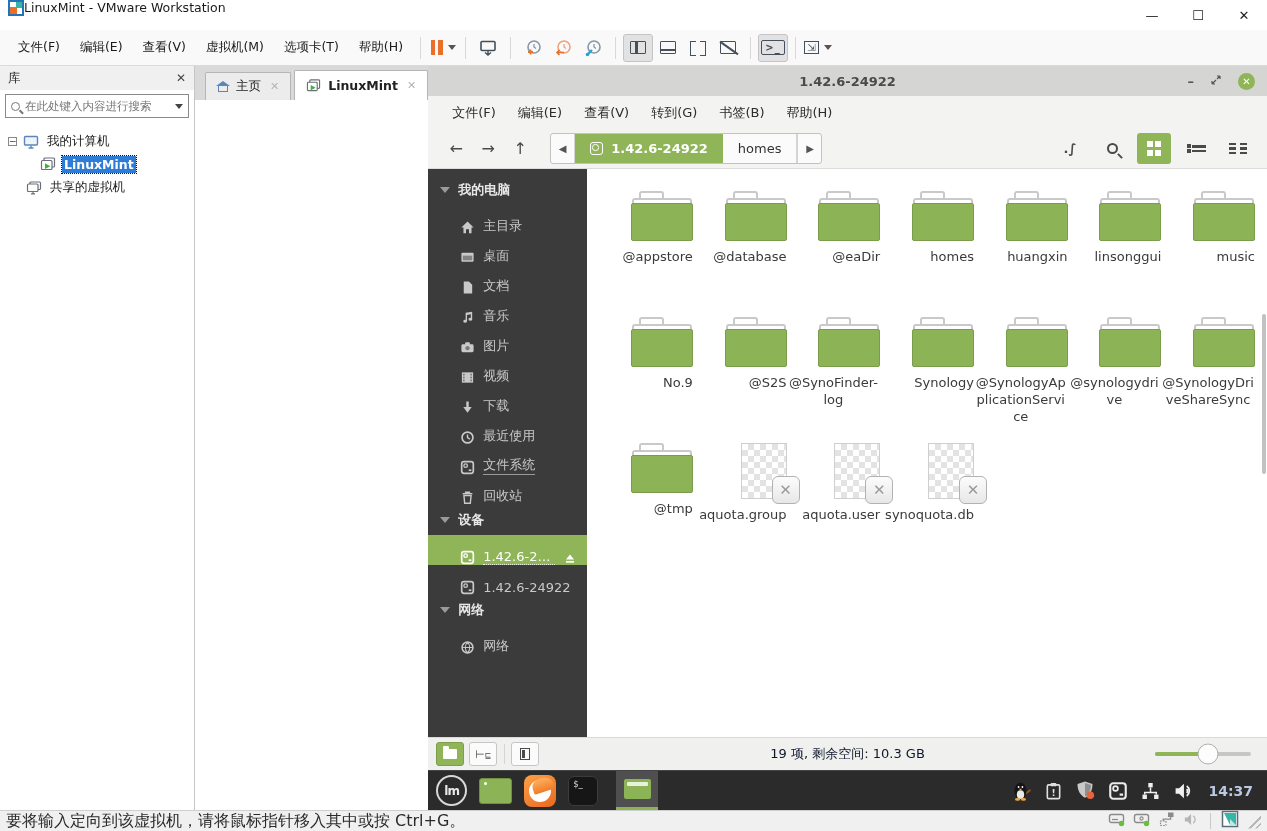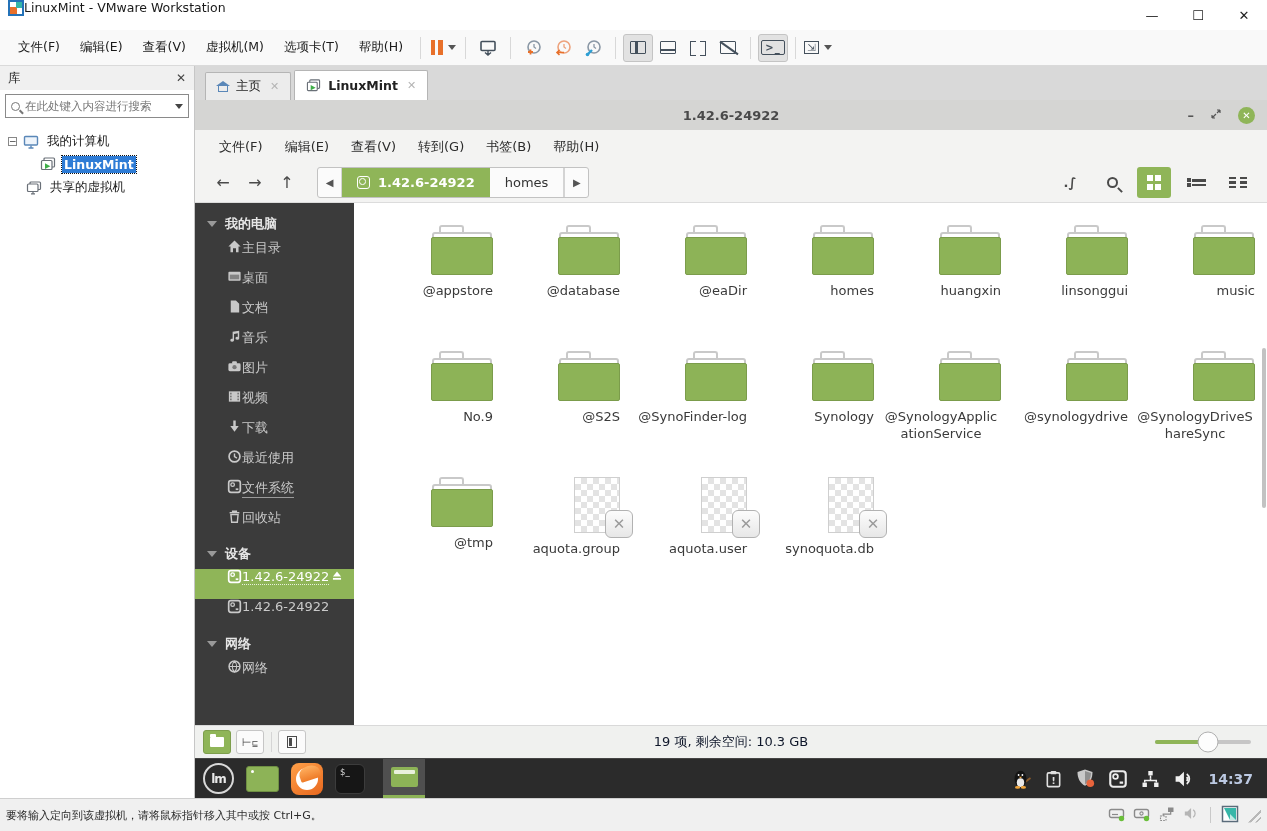--- a/index.html
+++ b/index.html
@@ -45,21 +45,21 @@
 .mag{width:9px;height:9px;border:1.6px solid #777;border-radius:50%;position:relative;flex:none}
 .mag::after{content:'';position:absolute;width:5px;height:1.6px;background:#777;transform:rotate(45deg);left:7px;top:8px}
 .drop-caret{width:0;height:0;border-left:4px solid transparent;border-right:4px solid transparent;border-top:5px solid #444;flex:none}
 .lib-tree{padding:6px 4px;font-size:12.5px;color:#1a1a1a}
 .tree-row{display:flex;align-items:center;gap:6px;height:23px;padding-left:4px}
 .tree-row.indent1{padding-left:36px}
 .expander{width:9px;height:9px;border:1px solid #888;font-size:9px;line-height:7px;text-align:center;color:#333;background:#fff;flex:none}
 .tree-label{padding:1px 2px}
 .tree-label.selected{background:#2e7cd6;color:#fff;outline:1px dotted #111;font-weight:bold}
 
-.vm-pane{flex:1;display:flex;flex-direction:column;min-width:0}
+.vm-pane{flex:1;display:flex;flex-direction:row;min-width:0}
 .tabbar{height:34px;background:#d9d9d9;display:flex;align-items:flex-end;padding-left:10px;gap:3px;flex:none}
 .tab{height:28px;display:flex;align-items:center;gap:7px;padding:0 11px;background:#ececec;border:1px solid #b5b5b5;border-bottom:none;border-radius:2px 2px 0 0;font-size:12.5px;color:#222}
 .tab.active{background:#fff;font-weight:bold;height:30px}
 .tab-close{color:#b4b4b4;font-size:11px;margin-left:2px}
 .home-glyph{width:12px;height:11px;position:relative}
 .home-glyph::before{content:'';position:absolute;left:1px;bottom:0;width:8px;height:6px;border:1.6px solid #5a87b8;border-top:none}
 .home-glyph::after{content:'';position:absolute;left:-1px;top:0;border-left:7px solid transparent;border-right:7px solid transparent;border-bottom:5px solid #5a87b8}
 
 
 .vm-screen{flex:1;display:flex;flex-direction:column;min-height:0;background:#3b3b3b}
@@ -89,21 +89,21 @@
 .compact-glyph b{display:block}
 .compact-glyph b i{display:block;width:7px;height:2.3px;background:currentColor;margin:2.5px 0}
 .mag2{width:11px;height:11px;border:2px solid currentColor;border-radius:50%;position:relative}
 .mag2::after{content:'';position:absolute;width:6px;height:2px;background:currentColor;transform:rotate(45deg);left:8px;top:10px}
 .locbar-glyph{font-size:13px;font-weight:bold}
 
 .nemo-body{flex:1;display:flex;min-height:0}
 .nemo-sidebar{width:159px;background:#3b3b3b;color:#c9c9c9;padding-top:6px;flex:none;display:flex;flex-direction:column}
 .side-section{display:flex;align-items:center;gap:8px;height:30px;padding:0 12px;color:#e6e6e6;font-weight:bold;font-size:13px}
 .side-chevron{width:0;height:0;border-left:5px solid transparent;border-right:5px solid transparent;border-top:6px solid #9a9a9a;flex:none}
-.side-item{display:flex;align-items:flex-start;gap:0;height:30px;padding:0 10px 0 31px;font-size:13px;color:#c9c9c9}
+.side-item{display:flex;align-items:flex-end;gap:8px;height:30px;padding:0 10px 0 31px;font-size:13px;color:#c9c9c9}
 .side-item .ic{width:16px;display:flex;justify-content:center;flex:none}
 .side-item.selected{background:#8fb558;color:#fff}
 .side-item .lbl{white-space:nowrap;overflow:hidden;text-overflow:ellipsis}
 .side-item .lbl.underlined{border-bottom:1px solid #9a9a9a}
 .side-item.selected .lbl.underlined{border-bottom:1px dotted #e9f2dc}
 .eject-btn{margin-left:auto;color:#fff;display:flex}
 
 .nemo-files{flex:1;background:#fff;position:relative;padding:16px 12px;display:grid;grid-template-columns:repeat(7,1fr);grid-auto-rows:126px;align-content:start;overflow:hidden}
 .grid-item{display:flex;flex-direction:column;align-items:flex-end;gap:8px;padding-top:6px}
 .grid-label{font-size:13px;color:#3a3a3a;text-align:center;max-width:120px;word-break:break-word;line-height:1.3}
@@ -139,21 +139,21 @@
 .firefox::after{content:'';position:absolute;top:3px;left:8px;width:21px;height:14px;border-radius:50% 50% 10% 10%;background:linear-gradient(#ffb060,#ef7c28);transform:rotate(-18deg)}
 .terminal{width:30px;height:30px;border-radius:6px;background:#161616;border:1px solid #3c3c3c;color:#ddd;font-size:8.5px;padding:3px 4px;line-height:1}
 .task-active{width:42px;height:39px;background:#4f4f4f;border-bottom:3px solid #8db357;display:flex;align-items:center;justify-content:center;margin-left:6px}
 .mini-folder{width:27px;height:20px;background:#8db357;border-radius:2px;position:relative}
 .mini-folder::before{content:'';position:absolute;top:3px;left:3px;right:3px;height:4px;background:#e9f0dc;border-radius:1px}
 .tray{margin-left:auto;display:flex;align-items:center;gap:12px;padding-right:6px}
 .tray .ticon{display:flex;align-items:center}
 .clock{color:#bcc9e2;font-weight:bold;font-size:14px}
 
 
-.vmw-status{height:33px;background:#f0f0f0;border-top:1px solid #cfcfcf;display:flex;align-items:center;padding:0 6px;font-size:11px;color:#2a2a2a;flex:none}
+.vmw-status{height:21px;background:#f0f0f0;border-top:1px solid #cfcfcf;display:flex;align-items:center;padding:0 6px;font-size:16px;color:#2a2a2a;flex:none}
 .vmw-status-icons{margin-left:auto;display:flex;align-items:center;gap:7px}
 .vs-sep{width:1px;height:16px;background:#c9c9c9;margin:0 3px}
 .grip{width:15px;height:15px;background:repeating-linear-gradient(135deg,transparent 0 3px,#b8b8b8 3px 4.5px);clip-path:polygon(100% 0,100% 100%,0 100%)}
 </style>
 </head>
 <body>
 
 <div class="app">
 
   <div class="titlebar">

